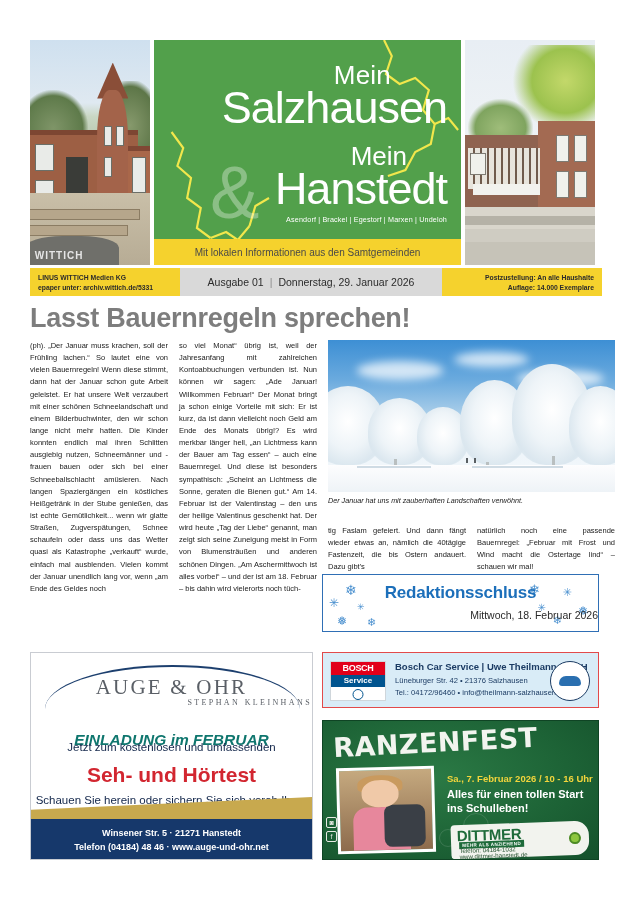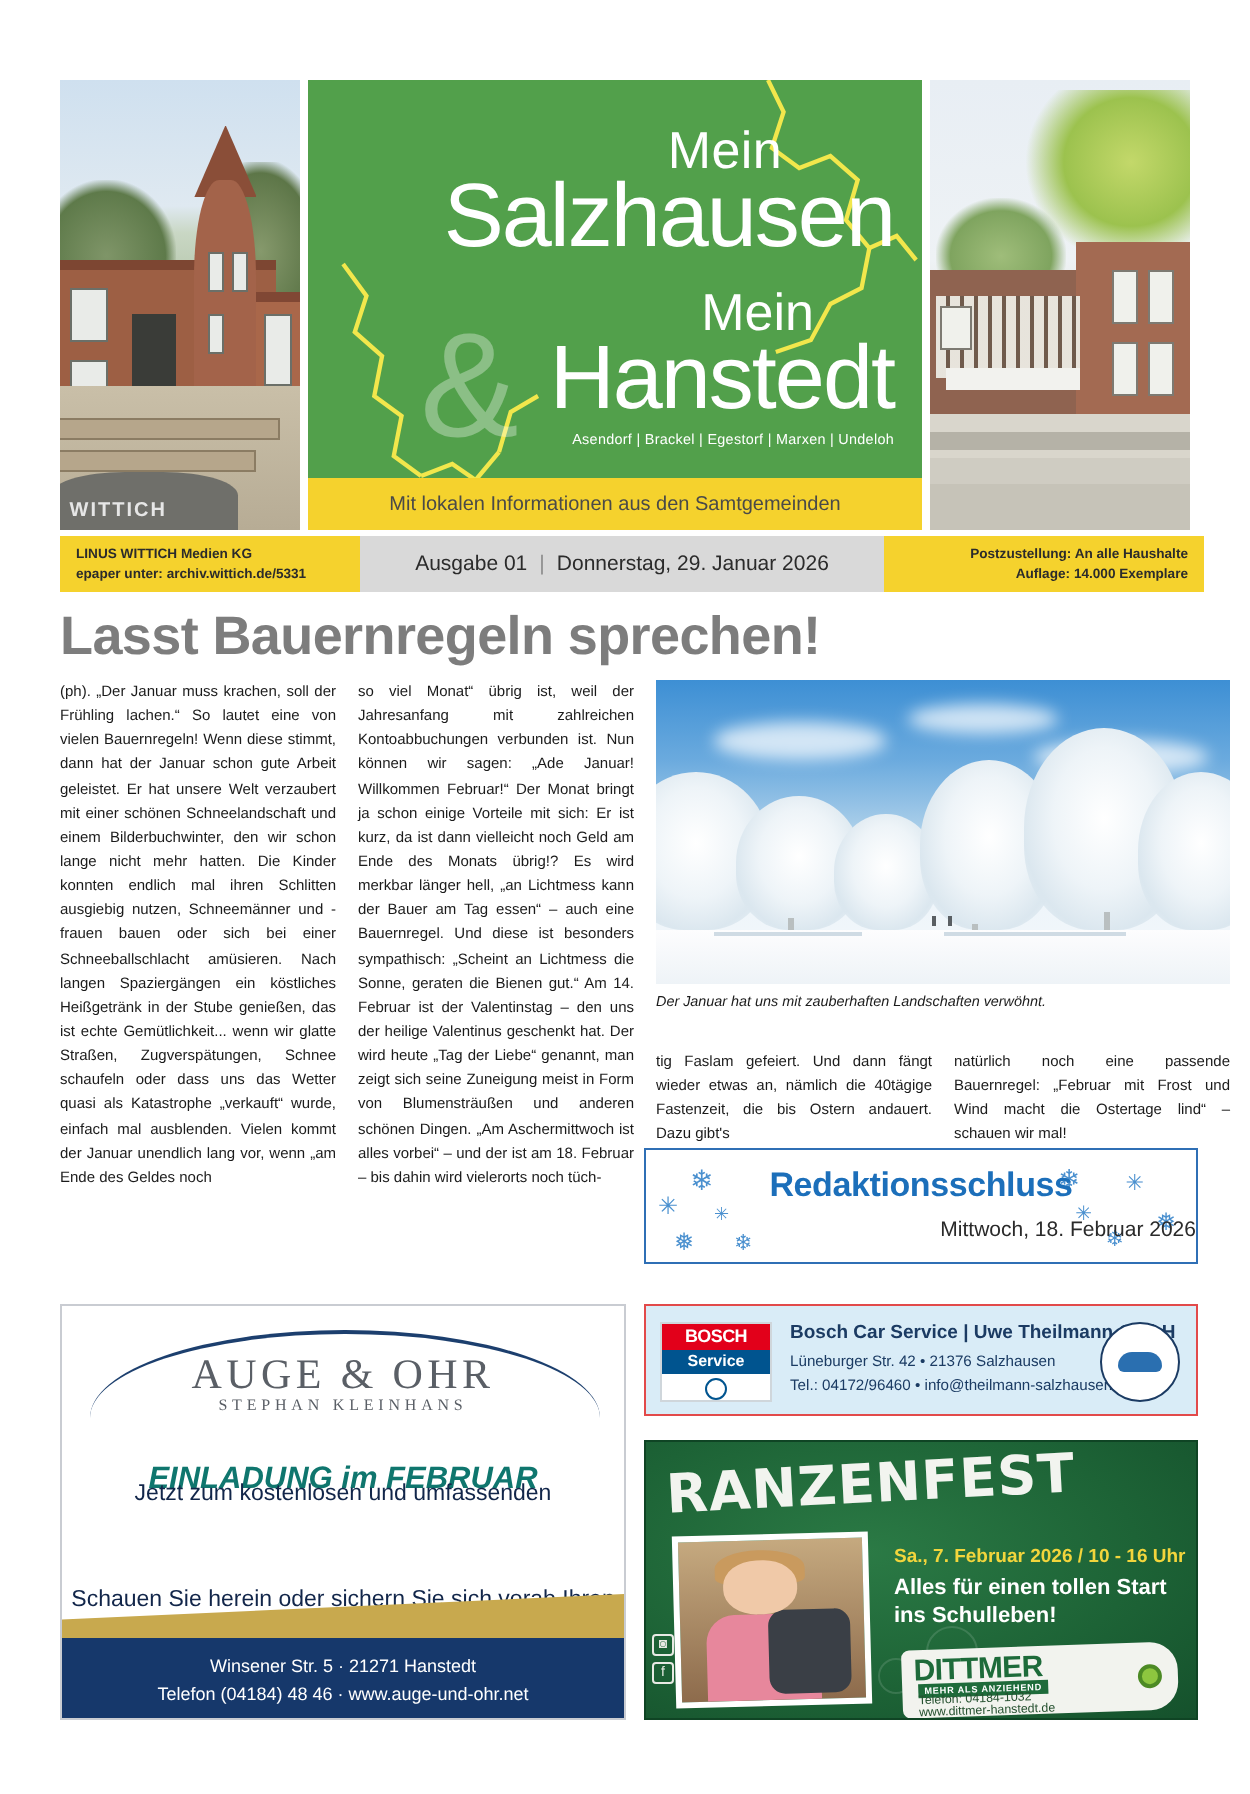--- a/index.html
+++ b/index.html
@@ -152,21 +152,21 @@
   .auge-arc {
     position:absolute; left:14px; top:12px; width:255px; height:44px;
     border-top:2.5px solid #1c3f6e; border-radius:50% / 100% 100% 0 0;
   }
   .auge-name {
     position:absolute; left:0; right:0; top:22px; text-align:center;
     font-size:21px; color:#5a5f66; letter-spacing:2.2px;
     font-family:"Liberation Serif", serif;
   }
   .auge-sub {
-    position:absolute; left:0; right:0; top:45px; text-align:center;
+    position:absolute; left:0; right:0; top:45px; text-align:right;
     font-size:8px; color:#5a5f66; letter-spacing:2.4px;
     font-family:"Liberation Serif", serif;
   }
   .auge-l1 {
     position:absolute; left:0; right:0; top:66px; text-align:center;
     font-size:15.5px; font-weight:bold; font-style:italic; color:#0f766e;margin-top:12px;
   }
   .auge-l2 {
     position:absolute; left:0; right:0; top:88px; text-align:center;
     font-size:11.5px; color:#12264a;
@@ -180,21 +180,21 @@
     font-size:11.5px; color:#12264a; line-height:1.35;
   }
   .auge-swoosh {
     position:absolute; left:0; bottom:40px; width:100%; height:22px;
     background:#c8a94e;
     clip-path: polygon(0 58%, 100% 0, 100% 100%, 0 100%);
   }
   .auge-foot {
     position:absolute; left:0; bottom:0; width:100%; height:40px;
     background:#16386b; color:#fff; text-align:center;
-    font-size:9px; font-weight:normal; line-height:1.55; padding-top:8px;
+    font-size:9px; font-weight:bold; line-height:1.55; padding-top:8px;
   }
 
   
   .ad-bosch {
     position:absolute; left:322px; top:652px; width:277px; height:56px;
     background:#d9ecf7; border:1px solid #e24a4a; overflow:hidden;
   }
   .bosch-logo {
     position:absolute; left:7px; top:8px; width:56px; height:40px;
     background:#fff; border:1px solid #cfd6db;
@@ -421,20 +421,21 @@
     <div class="red-title">Redaktionsschluss</div>
     <div class="red-sub">Mittwoch, 18. Februar 2026</div>
   </div>
 
   <div class="ad-auge">
     <div class="auge-arc"></div>
     <div class="auge-name">AUGE &amp; OHR</div>
     <div class="auge-sub">STEPHAN KLEINHANS</div>
     <div class="auge-l1">EINLADUNG im FEBRUAR</div>
     <div class="auge-l2">Jetzt zum kostenlosen und umfassenden</div>
+    <div class="auge-l3">Seh- und Hörtest</div>
     <div class="auge-l4">Schauen Sie herein oder sichern Sie sich vorab Ihren Wunschtermin!</div>
     <div class="auge-swoosh"></div>
     <div class="auge-foot">
       <div>Winsener Str. 5 · 21271 Hanstedt</div>
       <div>Telefon (04184) 48 46 · www.auge-und-ohr.net</div>
     </div>
   </div>
 
   <div class="ad-bosch">
     <div class="bosch-logo">

